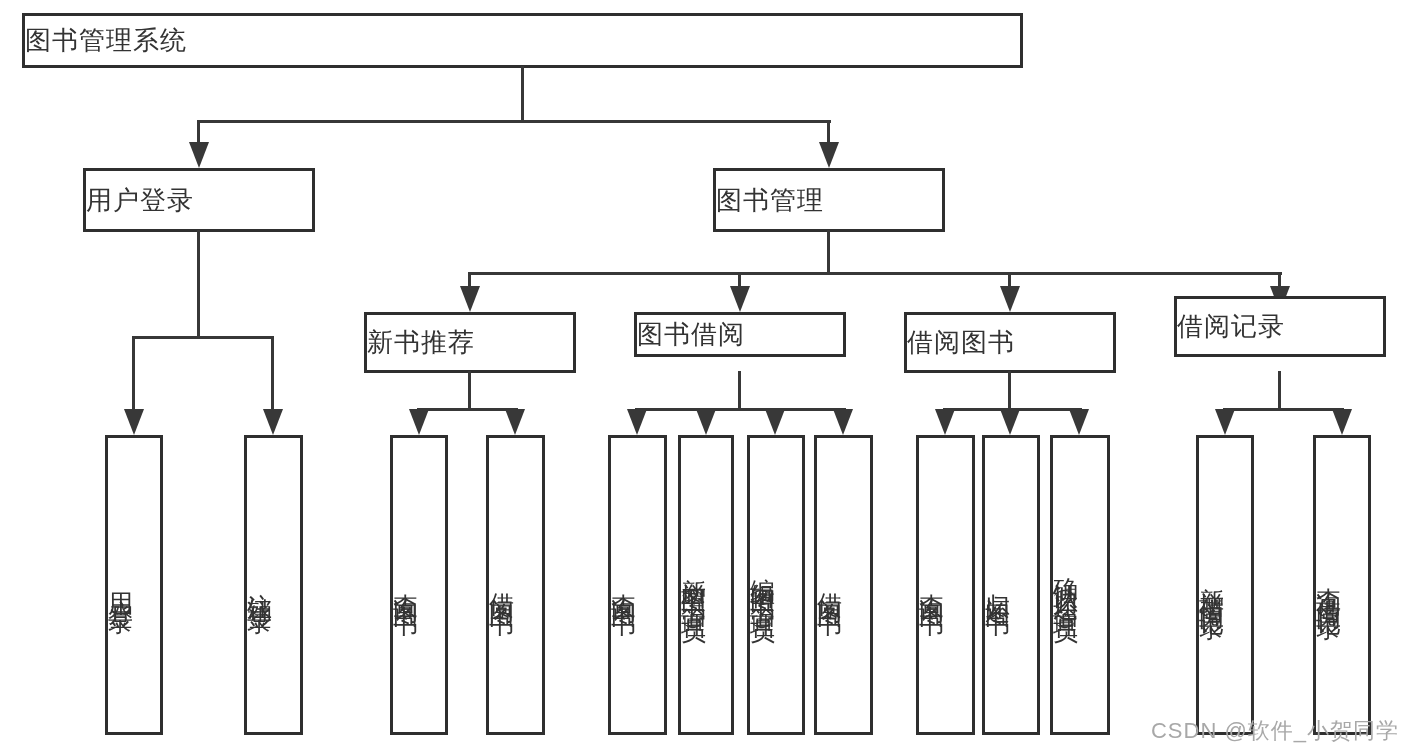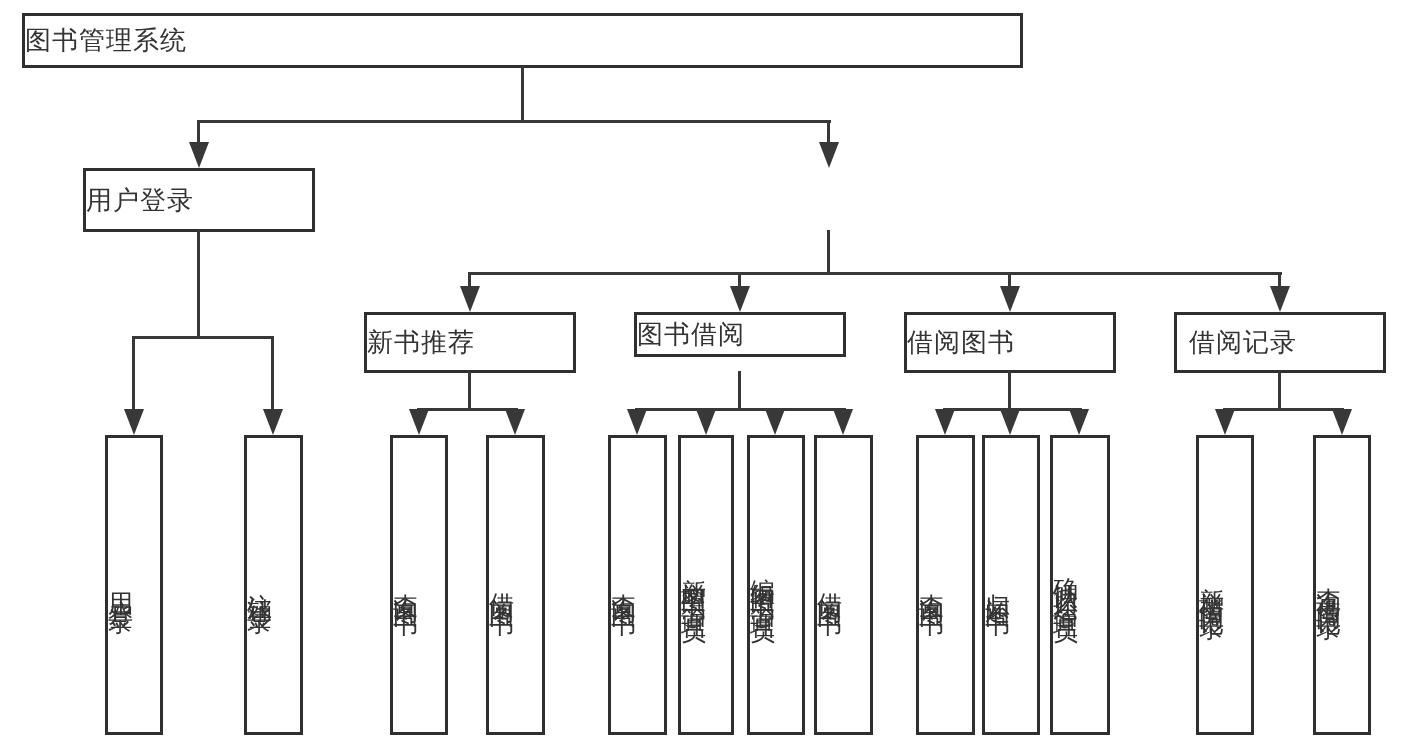--- a/index.html
+++ b/index.html
@@ -42,20 +42,23 @@
   <div class="vline" style="left:521px;top:66px;height:57px;"></div>
   <div class="hline" style="left:197px;top:120px;width:634px;"></div>
   <div class="vline" style="left:197px;top:120px;height:26px;"></div>
   <div class="arrow" style="left:189px;top:142px;"></div>
   <div class="vline" style="left:827px;top:120px;height:26px;"></div>
   <div class="arrow" style="left:819px;top:142px;"></div>
 
   <div class="box" style="left:83px;top:168px;width:232px;height:64px;">
     <span class="hlabel">用户登录</span>
   </div>
+  <div class="box" style="left:713px;top:168px;width:232px;height:64px;">
+    <span class="hlabel">图书管理</span>
+  </div>
 
   <div class="vline" style="left:197px;top:230px;height:106px;"></div>
   <div class="hline" style="left:132px;top:336px;width:142px;"></div>
   <div class="vline" style="left:132px;top:336px;height:75px;"></div>
   <div class="arrow" style="left:124px;top:409px;"></div>
   <div class="vline" style="left:271px;top:336px;height:75px;"></div>
   <div class="arrow" style="left:263px;top:409px;"></div>
 
   <div class="vline" style="left:827px;top:230px;height:45px;"></div>
   <div class="hline" style="left:468px;top:272px;width:814px;"></div>
@@ -70,21 +73,21 @@
 
   <div class="box" style="left:364px;top:312px;width:212px;height:61px;">
     <span class="hlabel">新书推荐</span>
   </div>
   <div class="box" style="left:634px;top:312px;width:212px;height:45px;">
     <span class="hlabel">图书借阅</span>
   </div>
   <div class="box" style="left:904px;top:312px;width:212px;height:61px;">
     <span class="hlabel">借阅图书</span>
   </div>
-  <div class="box" style="left:1174px;top:312px;width:212px;height:61px;padding-left:12px;">
+  <div class="box" style="left:1174px;top:296px;width:212px;height:61px;">
     <span class="hlabel">借阅记录</span>
   </div>
 
   <div class="vline" style="left:468px;top:371px;height:40px;"></div>
   <div class="hline" style="left:417px;top:408px;width:101px;"></div>
   <div class="arrow" style="left:409px;top:409px;"></div>
   <div class="arrow" style="left:505px;top:409px;"></div>
 
   <div class="vline" style="left:738px;top:371px;height:40px;"></div>
   <div class="hline" style="left:635px;top:408px;width:211px;"></div>
@@ -141,14 +144,15 @@
     <span class="vlabel">确认归还（管理员）</span>
   </div>
 
   <div class="box leaf" style="left:1196px;top:435px;width:58px;height:300px;">
     <span class="vlabel">新增借阅记录</span>
   </div>
   <div class="box leaf" style="left:1313px;top:435px;width:58px;height:300px;">
     <span class="vlabel">查询借阅记录</span>
   </div>
 
+  <div class="watermark">CSDN @软件_小贺同学</div>
 
 </div>
 
 </body></html>

